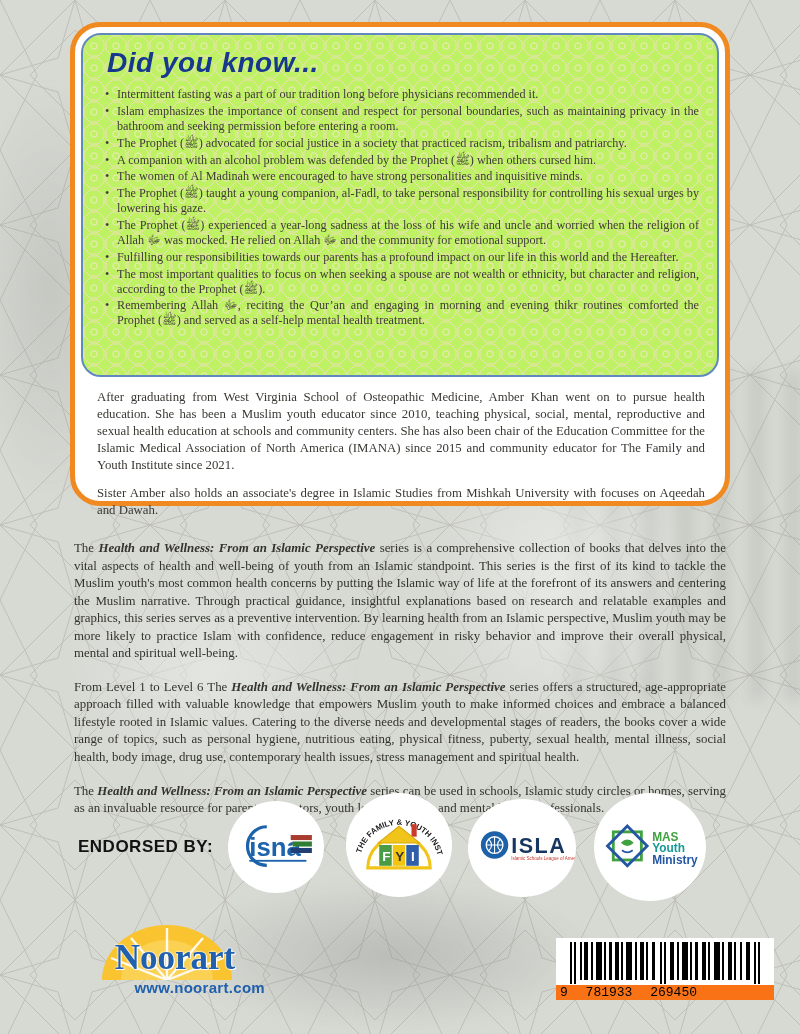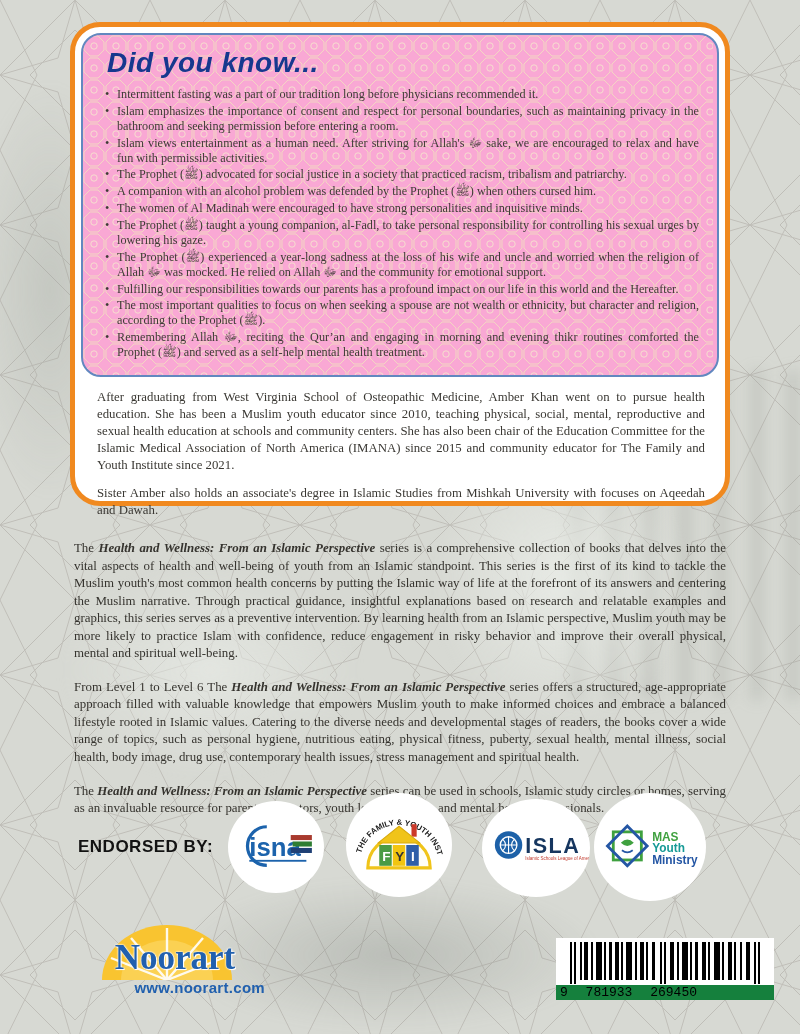--- a/index.html
+++ b/index.html
@@ -10,21 +10,21 @@
   .b1{right:0;top:370px;width:230px;height:330px;background:repeating-linear-gradient(90deg,rgba(138,144,136,.22) 0 14px,rgba(0,0,0,0) 14px 36px);filter:blur(7px);}
   .b2{left:-30px;top:80px;width:160px;height:420px;background:radial-gradient(closest-side,rgba(150,156,148,.28),rgba(0,0,0,0));filter:blur(4px);}
   .b3{left:180px;top:880px;width:420px;height:150px;background:radial-gradient(closest-side,rgba(120,126,120,.30),rgba(0,0,0,0));filter:blur(6px);}
   .b4{left:430px;top:430px;width:260px;height:300px;background:radial-gradient(closest-side,rgba(235,238,233,.8),rgba(0,0,0,0));filter:blur(5px);}
   .b5{left:60px;top:560px;width:300px;height:220px;background:radial-gradient(closest-side,rgba(232,235,230,.7),rgba(0,0,0,0));filter:blur(5px);}
 
   
   .panel{position:absolute;left:70px;top:22px;width:660px;height:484px;box-sizing:border-box;
     background:#ffffff;border:5px solid #f0891f;border-radius:30px;z-index:2;}
   .inner{position:relative;margin:6px 6px 0 6px;height:344px;box-sizing:border-box;
-    border:2px solid #6288c0;border-radius:20px;background:#f9a8d4;overflow:hidden;
+    border:2px solid #6288c0;border-radius:20px;background:#bef264;overflow:hidden;
     padding:10px 18px 6px 20px;}
   .inner-pattern{position:absolute;left:0;top:0;z-index:0;}
   .dyk-title{position:relative;z-index:1;margin:2px 0 8px 4px;
     font-family:"Liberation Sans",sans-serif;font-style:italic;font-weight:bold;
     font-size:28px;color:#16388e;letter-spacing:.5px;}
   .bullets{position:relative;z-index:1;margin:0;padding:0;list-style:none;
     font-size:12.2px;line-height:1.22;color:#3e3b35;text-align:justify;}
   .bullets li{position:relative;padding-left:14px;margin:0 0 2px 0;}
   .bullets li::before{content:"\2022";position:absolute;left:2px;top:0;color:#3e3b35;}
   .bio{padding:12px 20px 0 22px;font-size:12.8px;line-height:1.32;color:#3a3833;text-align:justify;}
@@ -38,34 +38,34 @@
 
   
   .endorsed{position:absolute;left:0;top:793px;width:800px;height:112px;z-index:2;}
   .endorsed-label{position:absolute;left:78px;top:44px;
     font-family:"Liberation Sans",sans-serif;font-weight:bold;font-size:17px;
     letter-spacing:.5px;color:#121212;}
   .logo{position:absolute;background:#fff;border-radius:50%;overflow:hidden;}
   .logo svg{display:block;}
   .logo-isna{left:228px;top:8px;width:96px;height:92px;}
   .logo-fyi{left:346px;top:0px;width:106px;height:104px;}
-  .logo-isla{left:482px;top:6px;width:108px;height:98px;}
+  .logo-isla{left:468px;top:6px;width:108px;height:98px;}
   .logo-mas{left:594px;top:0px;width:112px;height:108px;}
 
   
   .noorart{position:absolute;left:85px;top:924px;width:180px;z-index:2;}
   .noorart-sun{margin-left:16px;}
   .noorart-name{margin-top:-46px;position:relative;
     font-family:"Liberation Serif",serif;font-weight:bold;font-size:35px;color:#2160ae;
     text-shadow:0 0 2px #fff,0 0 2px #fff,1px 1px 0 #fff;text-align:center;}
   .noorart-url{font-family:"Liberation Sans",sans-serif;font-weight:bold;font-size:15px;
     color:#2160ae;letter-spacing:.3px;margin-top:1px;text-align:right;}
   .barcode{position:absolute;left:556px;top:938px;width:218px;height:62px;background:#fff;z-index:2;}
   .barcode-digits{font-family:"Liberation Mono",monospace;font-size:13px;color:#000;
-    background:#15803d;padding-left:4px;word-spacing:10px;margin-top:-3px;position:relative;}
+    background:#f97316;padding-left:4px;word-spacing:10px;margin-top:-3px;position:relative;}
 </style>
 </head>
 <body>
 
 <div class="page">
 
   <svg class="bg-svg" width="800" height="1034">
     <defs>
       <pattern id="geo" width="150" height="150" patternUnits="userSpaceOnUse">
         <g fill="none" stroke="#a8a39d" stroke-width="1" opacity="0.5">
@@ -93,21 +93,20 @@
             <path d="M7 1 H15 L21 7 V15 L15 21 H7 L1 15 V7 Z" stroke="#f2dcc0" fill="none"></path>
             <circle cx="11" cy="11" r="3.2" stroke="#f5e4cd" fill="none"></circle>
           </pattern>
         </defs>
         <rect width="630" height="340" fill="url(#oct)" opacity="0.9"></rect>
       </svg>
       <h1 class="dyk-title">Did you know...</h1>
       <ul class="bullets">
         <li>Intermittent fasting was a part of our tradition long before physicians recommended it.</li>
         <li>Islam emphasizes the importance of consent and respect for personal boundaries, such as maintaining privacy in the bathroom and seeking permission before entering a room.</li>
-        <li>Islam views entertainment as a human need. After striving for Allah's ﷻ sake, we are encouraged to relax and have fun with permissible activities.</li>
         <li>The Prophet (ﷺ) advocated for social justice in a society that practiced racism, tribalism and patriarchy.</li>
         <li>A companion with an alcohol problem was defended by the Prophet (ﷺ) when others cursed him.</li>
         <li>The women of Al Madinah were encouraged to have strong personalities and inquisitive minds.</li>
         <li>The Prophet (ﷺ) taught a young companion, al-Fadl, to take personal responsibility for controlling his sexual urges by lowering his gaze.</li>
         <li>The Prophet (ﷺ) experienced a year-long sadness at the loss of his wife and uncle and worried when the religion of Allah ﷻ was mocked. He relied on Allah ﷻ and the community for emotional support.</li>
         <li>Fulfilling our responsibilities towards our parents has a profound impact on our life in this world and the Hereafter.</li>
         <li>The most important qualities to focus on when seeking a spouse are not wealth or ethnicity, but character and religion, according to the Prophet (ﷺ).</li>
         <li>Remembering Allah ﷻ, reciting the Qur’an and engaging in morning and evening thikr routines comforted the Prophet (ﷺ) and served as a self-help mental health treatment.</li>
       </ul>
     </div>

